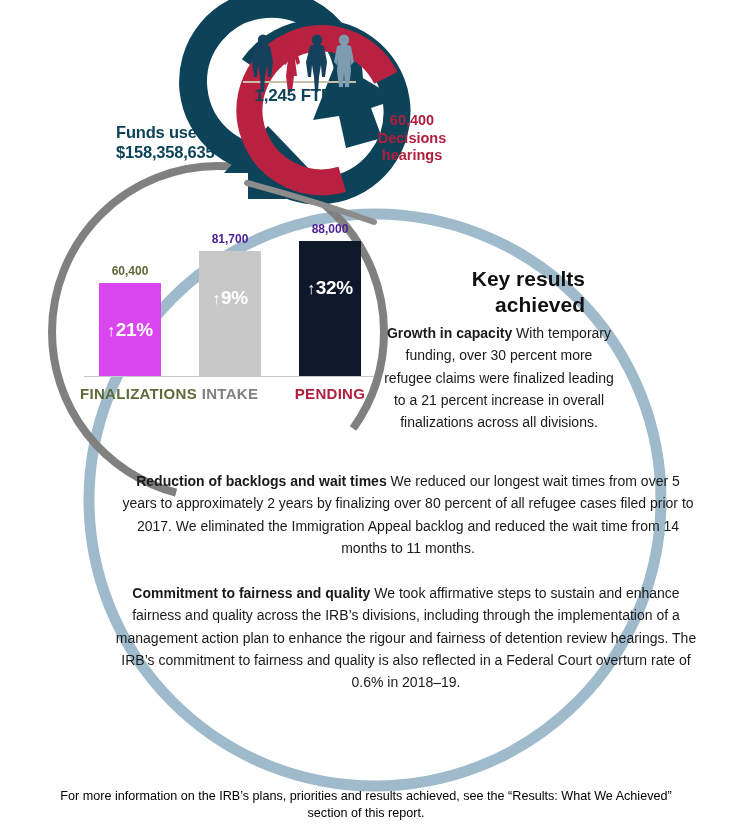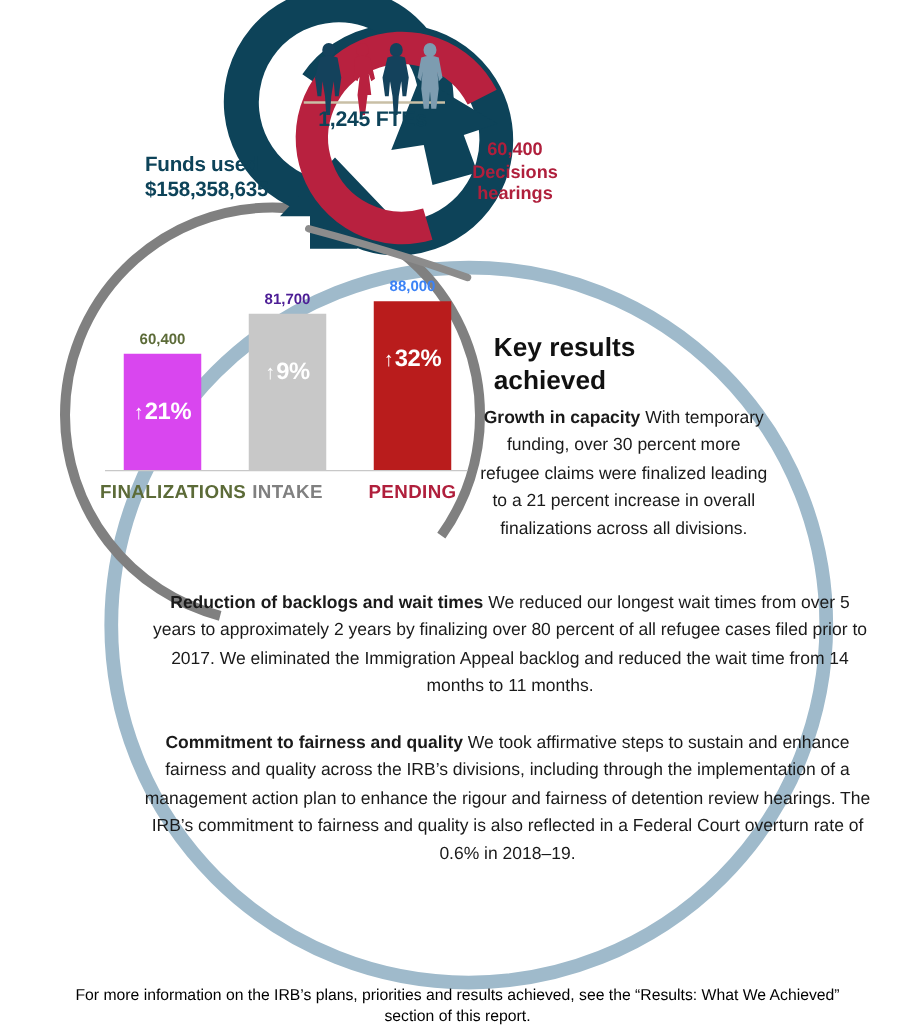--- a/index.html
+++ b/index.html
@@ -120,21 +120,21 @@
     width: 290px;
     height: 1px;
     background: #c8c8c8;
   }
   
   .key-title {
     position: absolute;
     left: 395px;
     top: 266px;
     width: 190px;
-    text-align: left;
+    text-align: right;
     font-size: 21px;
     font-weight: bold;
     line-height: 26px;
     color: #111111;
   }
   .block {
     position: absolute;
     color: #1a1a1a;
     font-size: 14px;
     line-height: 22.3px;
@@ -239,22 +239,22 @@
 
     <div class="bar-col" style="left:119px;">
       <div class="bar-value" style="color:#4c1d95;">81,700</div>
       <div class="bar-rect" style="height:125px;background:#c8c8c8;">
         <div class="bar-pct"><span class="arrow">↑</span>9%</div>
       </div>
       <div class="bar-cat" style="color:#808080;">INTAKE</div>
     </div>
 
     <div class="bar-col" style="left:219px;">
-      <div class="bar-value" style="color:#3b82f6;">88,000</div>
-      <div class="bar-rect" style="height:135px;background:#b91c1c;">
+      <div class="bar-value" style="color:#4c1d95;">88,000</div>
+      <div class="bar-rect" style="height:135px;background:#0f172a;">
         <div class="bar-pct"><span class="arrow">↑</span>32%</div>
       </div>
       <div class="bar-cat" style="color:#b01f3c;">PENDING</div>
     </div>
   </div>
 
   <div class="key-title">
     <div>Key results</div>
     <div>achieved</div>
   </div>

